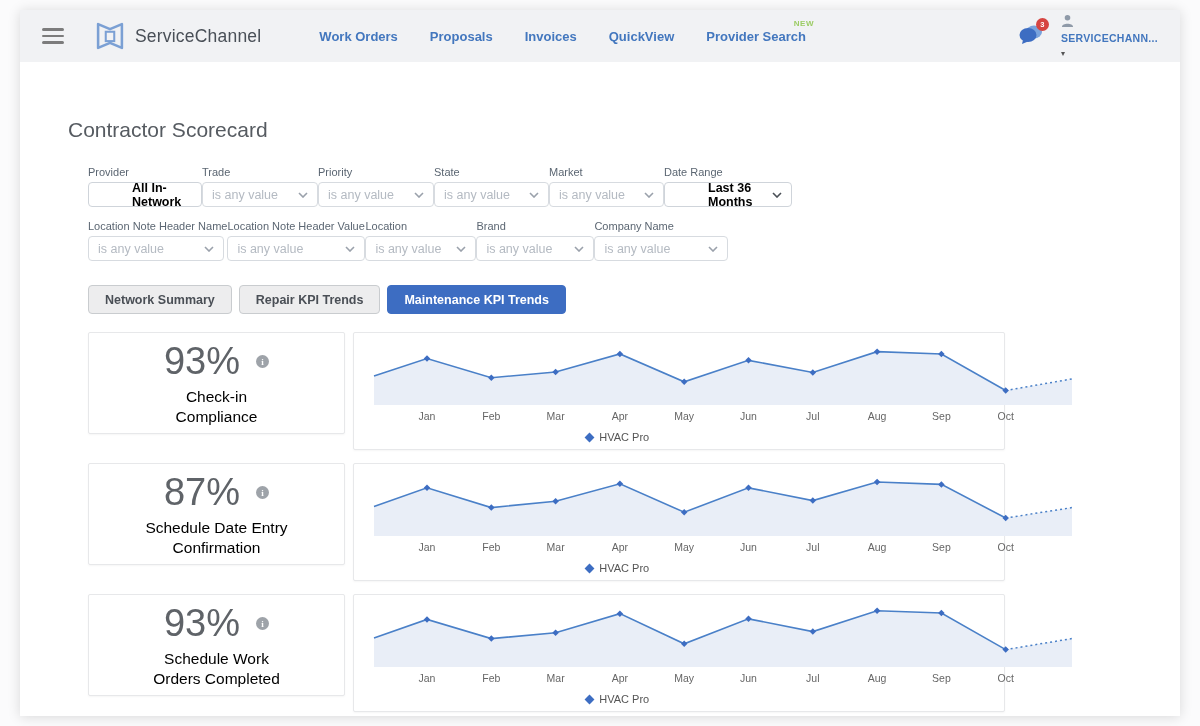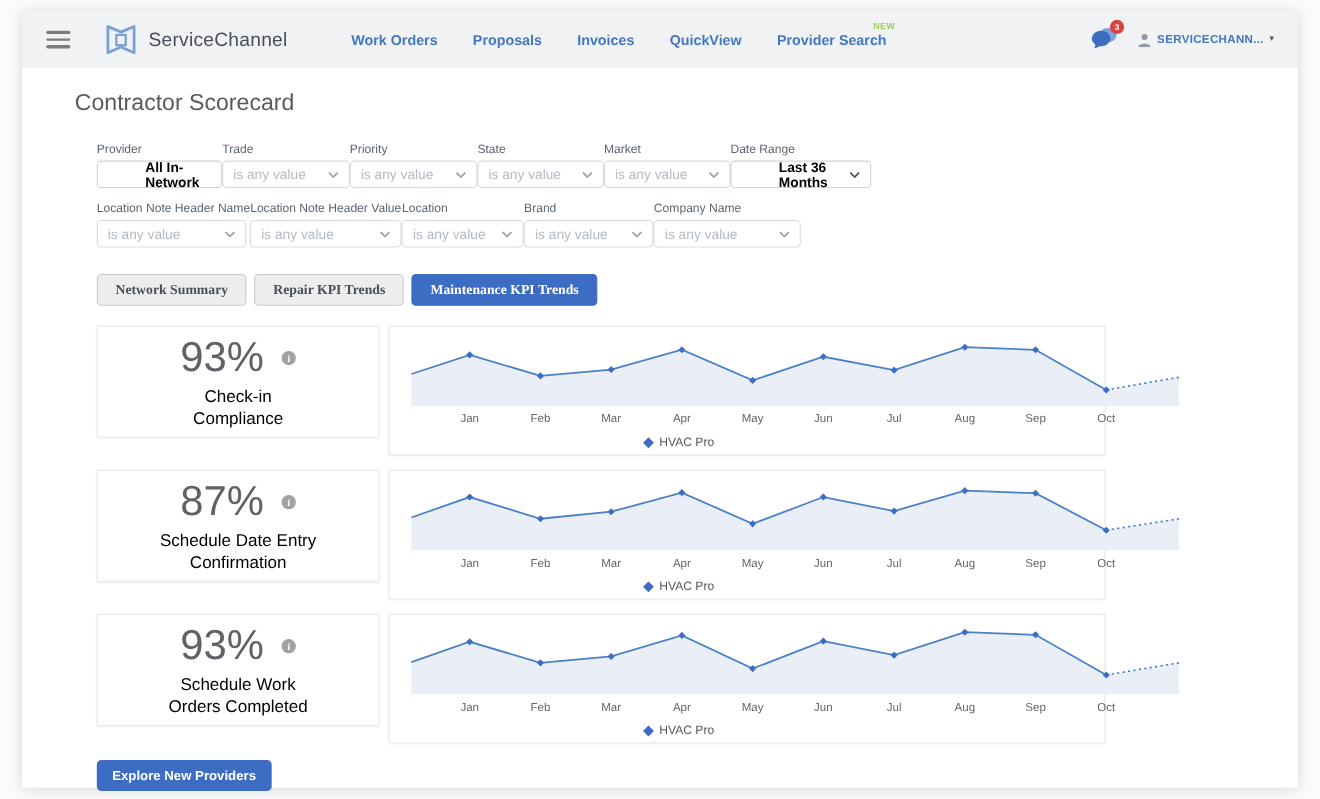--- a/index.html
+++ b/index.html
@@ -14,43 +14,43 @@
   .burger span { display:block; height:2.5px; background:#7c7c7c; border-radius:2px; }
   .logo { display:flex; align-items:center; margin-left:30px; gap:9px; cursor:pointer; }
   .logo-text { font-size:17.5px; color:#494f57; font-weight:500; letter-spacing:.2px; }
   nav { display:flex; gap:32px; margin-left:58px; align-items:center; }
   nav a { font-size:13px; font-weight:700; color:#4377be; text-decoration:none; cursor:pointer; position:relative; }
   nav a .new { position:absolute; top:-10px; right:-8px; font-style:normal; font-size:8px; font-weight:700; color:#9ccc65; letter-spacing:.5px; }
   .hdr-right { margin-left:auto; display:flex; align-items:center; gap:18px; }
   .chat { position:relative; cursor:pointer; }
   .chat .count { position:absolute; top:-6px; right:-6px; background:#d64541; color:#fff; font-size:7.5px; font-weight:700;
                  width:13px; height:13px; border-radius:50%; display:flex; align-items:center; justify-content:center; }
-  .user { display:flex; gap:5px; cursor:pointer; }
+  .user { display:flex; gap:5px; cursor:pointer;flex-direction:column; }
   .user .uname { font-size:10.5px; font-weight:700; color:#4377be; letter-spacing:.3px; }
   .user .caret { font-size:8px; color:#555; }
 
   
   main { padding:20px 0 0 48px; }
-  h1 { font-size:21px; font-weight:400; color:#565b61; margin-bottom:24px; }
+  h1 { font-size:21px; font-weight:400; color:#565b61; margin-bottom:24px;margin-top:36px; }
   .content { margin-left:20px; width:1012px; }
 
   .frow { display:flex; gap:0; }
   .frow + .frow { margin-top:13px; }
   .fgroup label { display:block; font-size:11px; color:#5b6672; margin-bottom:4px; }
   .fbox { height:25px; border:1px solid #cfd4da; border-radius:4px; background:#fff; display:flex; align-items:center;
           justify-content:space-between; padding:0 9px; font-size:12.5px; cursor:pointer; }
   .fbox.dark { color:#000000; font-weight:700;padding-left:43px; }
   .fbox.muted { color:#b4bac2; border-color:#d7dbe0; }
   .fbox .chev { flex:none; margin-left:6px; }
   .f-provider{width:114px}.f-trade{width:116px}.f-priority{width:116px}.f-state{width:115px}.f-market{width:115px}
   .f-daterange{width:128px}.f-lnhn{width:136px}.f-lnhv{width:138px}.f-location{width:111px}.f-brand{width:118px}.f-company{width:134px}
 
   .tabs { display:flex; gap:7px; margin-top:24px; }
   .tab { height:29px; padding:0 16px; border-radius:4px; font-size:12.5px; font-weight:700; color:#4a4f56;
-         background:#ededee; border:1px solid #c9cccf; display:flex; align-items:center; cursor:pointer;font-family:Liberation Serif, serif; }
+         background:#ededee; border:1px solid #c9cccf; display:flex; align-items:center; cursor:pointer; }
   .tab.active { background:#3d6dc2; border-color:#3d6dc2; color:#fff; }
 
   .rows { margin-top:18px; }
   .row { display:flex; gap:8px; margin-bottom:13px; }
   .kpi-card { width:257px; height:102px; border:1px solid #e7e8ea; border-radius:2px; background:#fff;
               box-shadow:0 1px 2px rgba(0,0,0,.04); display:flex; flex-direction:column; align-items:center; justify-content:center; }
   .kpi-top { display:flex; align-items:center; gap:16px; }
   .kpi-value { font-size:38px; color:#5f6368; }
   .info { width:13px; height:13px; border-radius:50%; background:#9ea3a9; color:#fff; font-size:9px; font-weight:700;
           display:flex; align-items:center; justify-content:center; cursor:pointer; font-family:"Liberation Serif", serif; }

